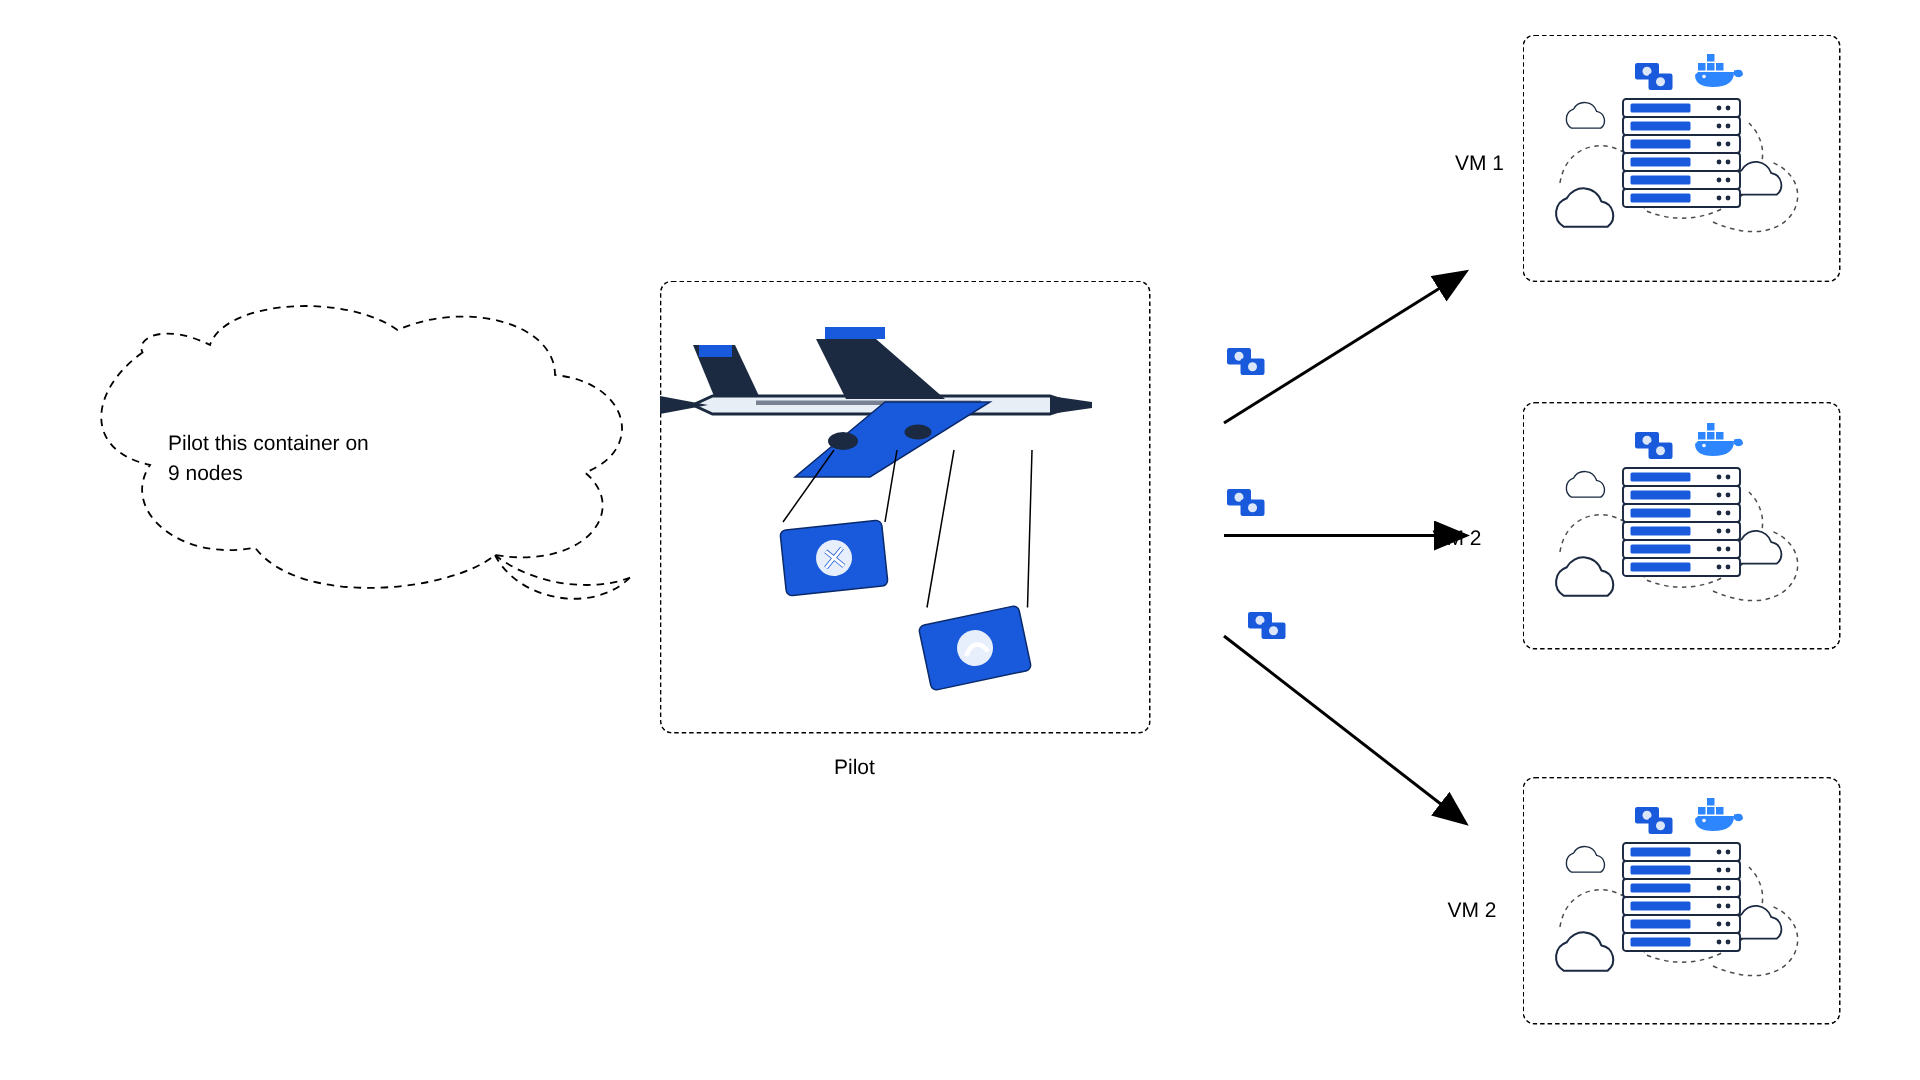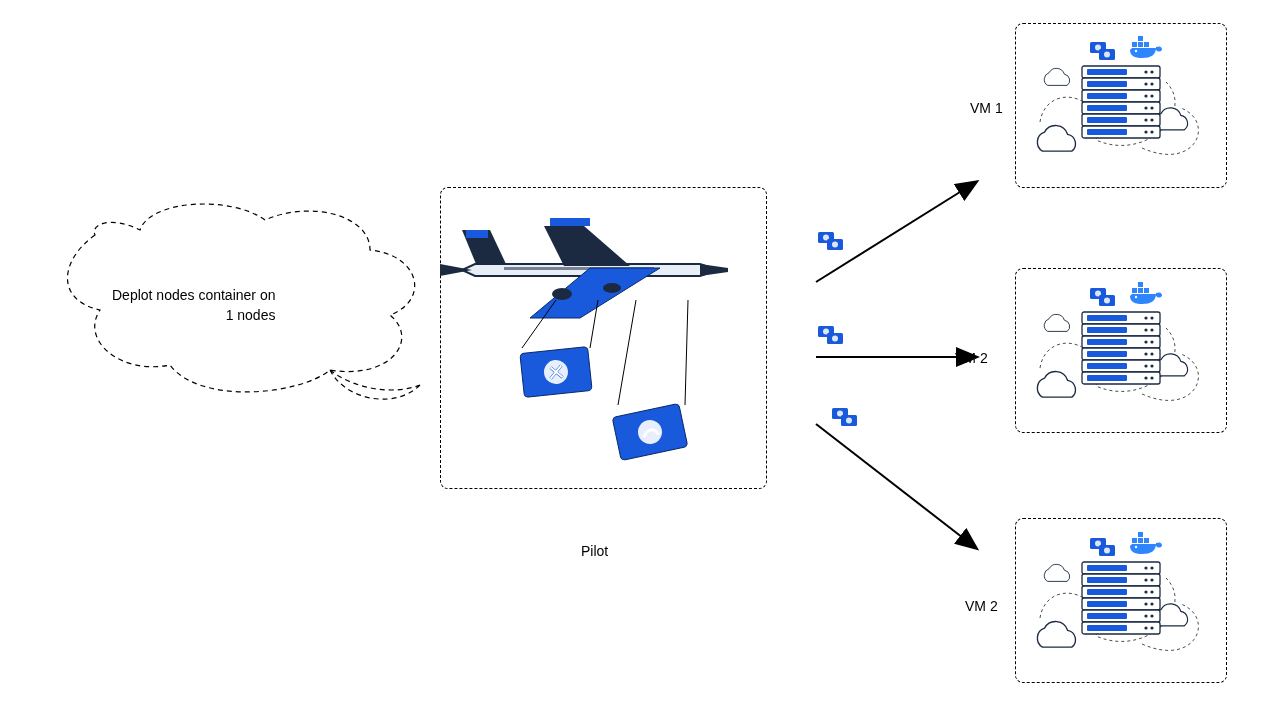--- a/index.html
+++ b/index.html
@@ -17,21 +17,20 @@
   .dashed-box {
     position: absolute;
     border: 1.5px dashed #000;
     border-radius: 8px;
     background: #fff;
   }
   .label {
     position: absolute;
     font-size: 14px;
     color: #000;
-    text-align: right;
   }
   svg.layer {
     position: absolute;
     top: 0; left: 0;
     width: 1280px; height: 720px;
     pointer-events: none;
   }
 </style>
 </head>
 <body>
@@ -44,26 +43,26 @@
            C 390 380, 420 340, 390 315
            C 430 300, 420 255, 370 250
            C 370 215, 310 200, 265 220
            C 230 195, 150 200, 140 230
            C 110 215, 90 225, 95 235 Z" fill="none" stroke="#000" stroke-width="1.2" stroke-dasharray="5,4"></path>
 
   <path d="M330 370 C 355 390, 395 395, 420 385
            M330 370 C 345 400, 395 410, 420 385" fill="none" stroke="#000" stroke-width="1.2" stroke-dasharray="5,4"></path>
 </svg>
 <div class="label" style="left:112px; top:285px; max-width:260px; line-height:1.45;">
-  <span>Deplot nodes container on</span><br>
-  <span>1 nodes</span>
+  <span>Pilot this container on</span><br>
+  <span>9 nodes</span>
 </div>
 
 <div class="dashed-box" style="left:440px; top:187px; width:325px; height:300px;"></div>
-<div class="label" style="left:581px; top:503px;margin-top:40px;">Pilot</div>
+<div class="label" style="left:556px; top:503px;">Pilot</div>
 
 <svg class="layer">
   <defs>
     <g id="pkg">
       <rect x="-34" y="-22" width="68" height="44" rx="4" fill="#185ADB" stroke="#0b2a6b"></rect>
       <circle cx="0" cy="0" r="12" fill="#fff" opacity="0.9"></circle>
     </g>
   </defs>
 
   <g transform="translate(600,270)">

